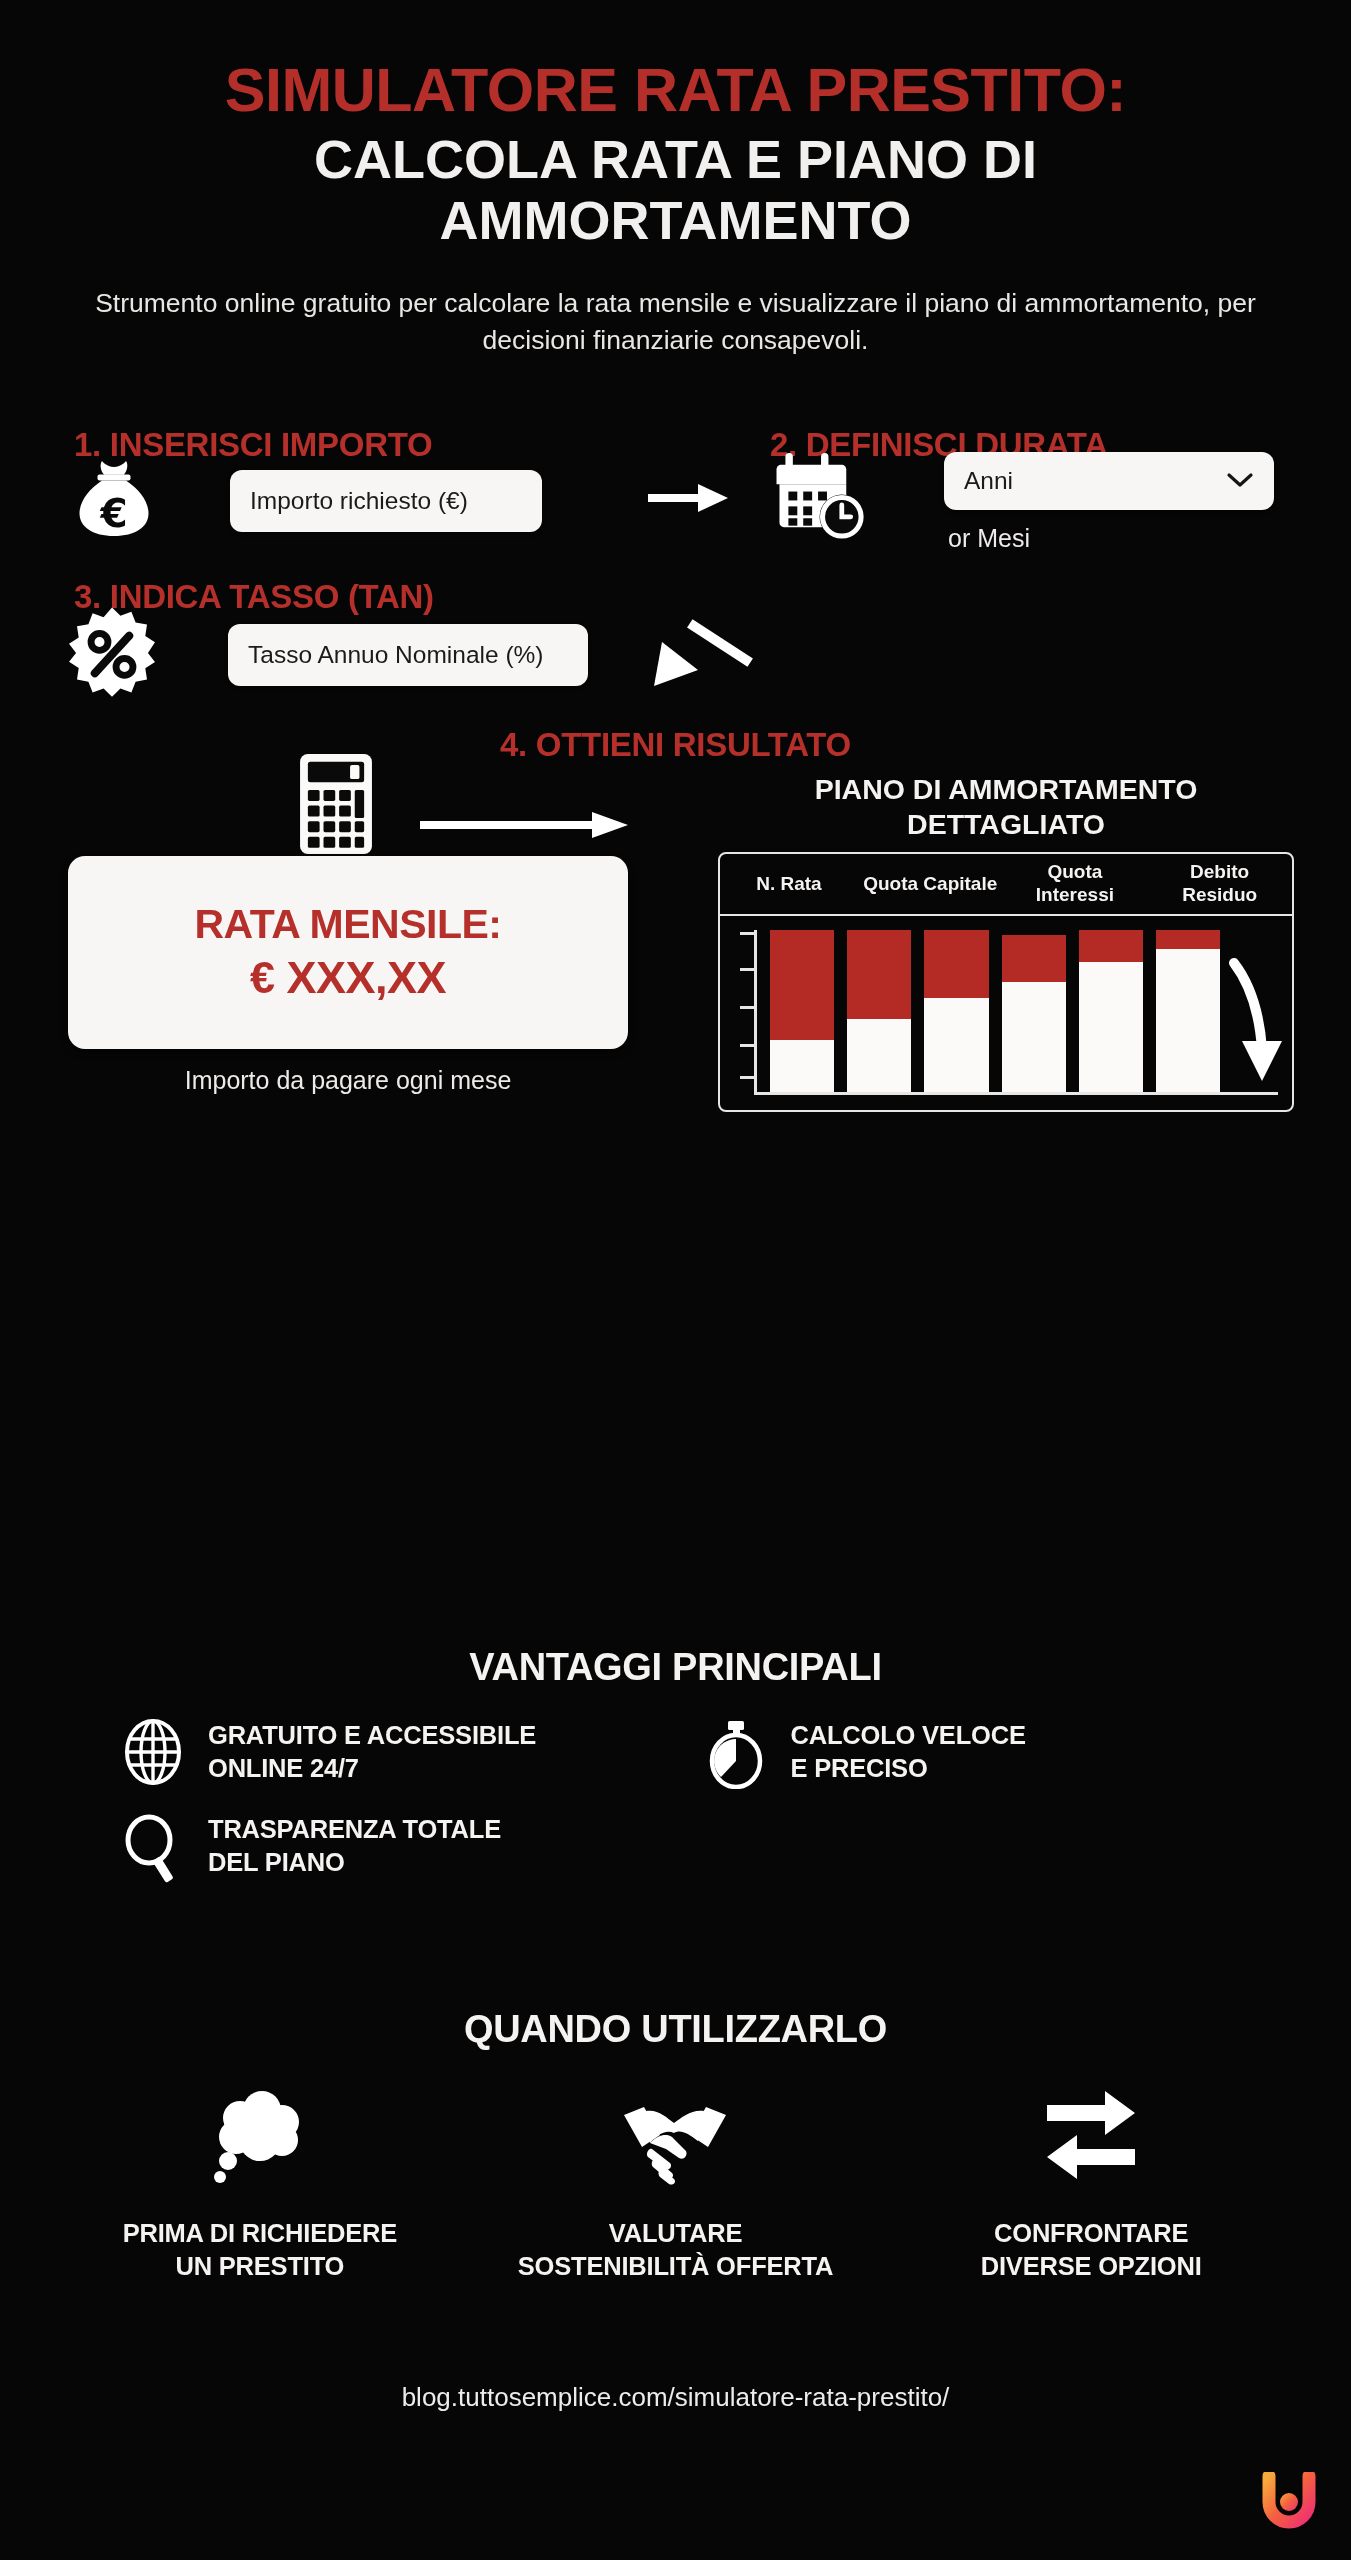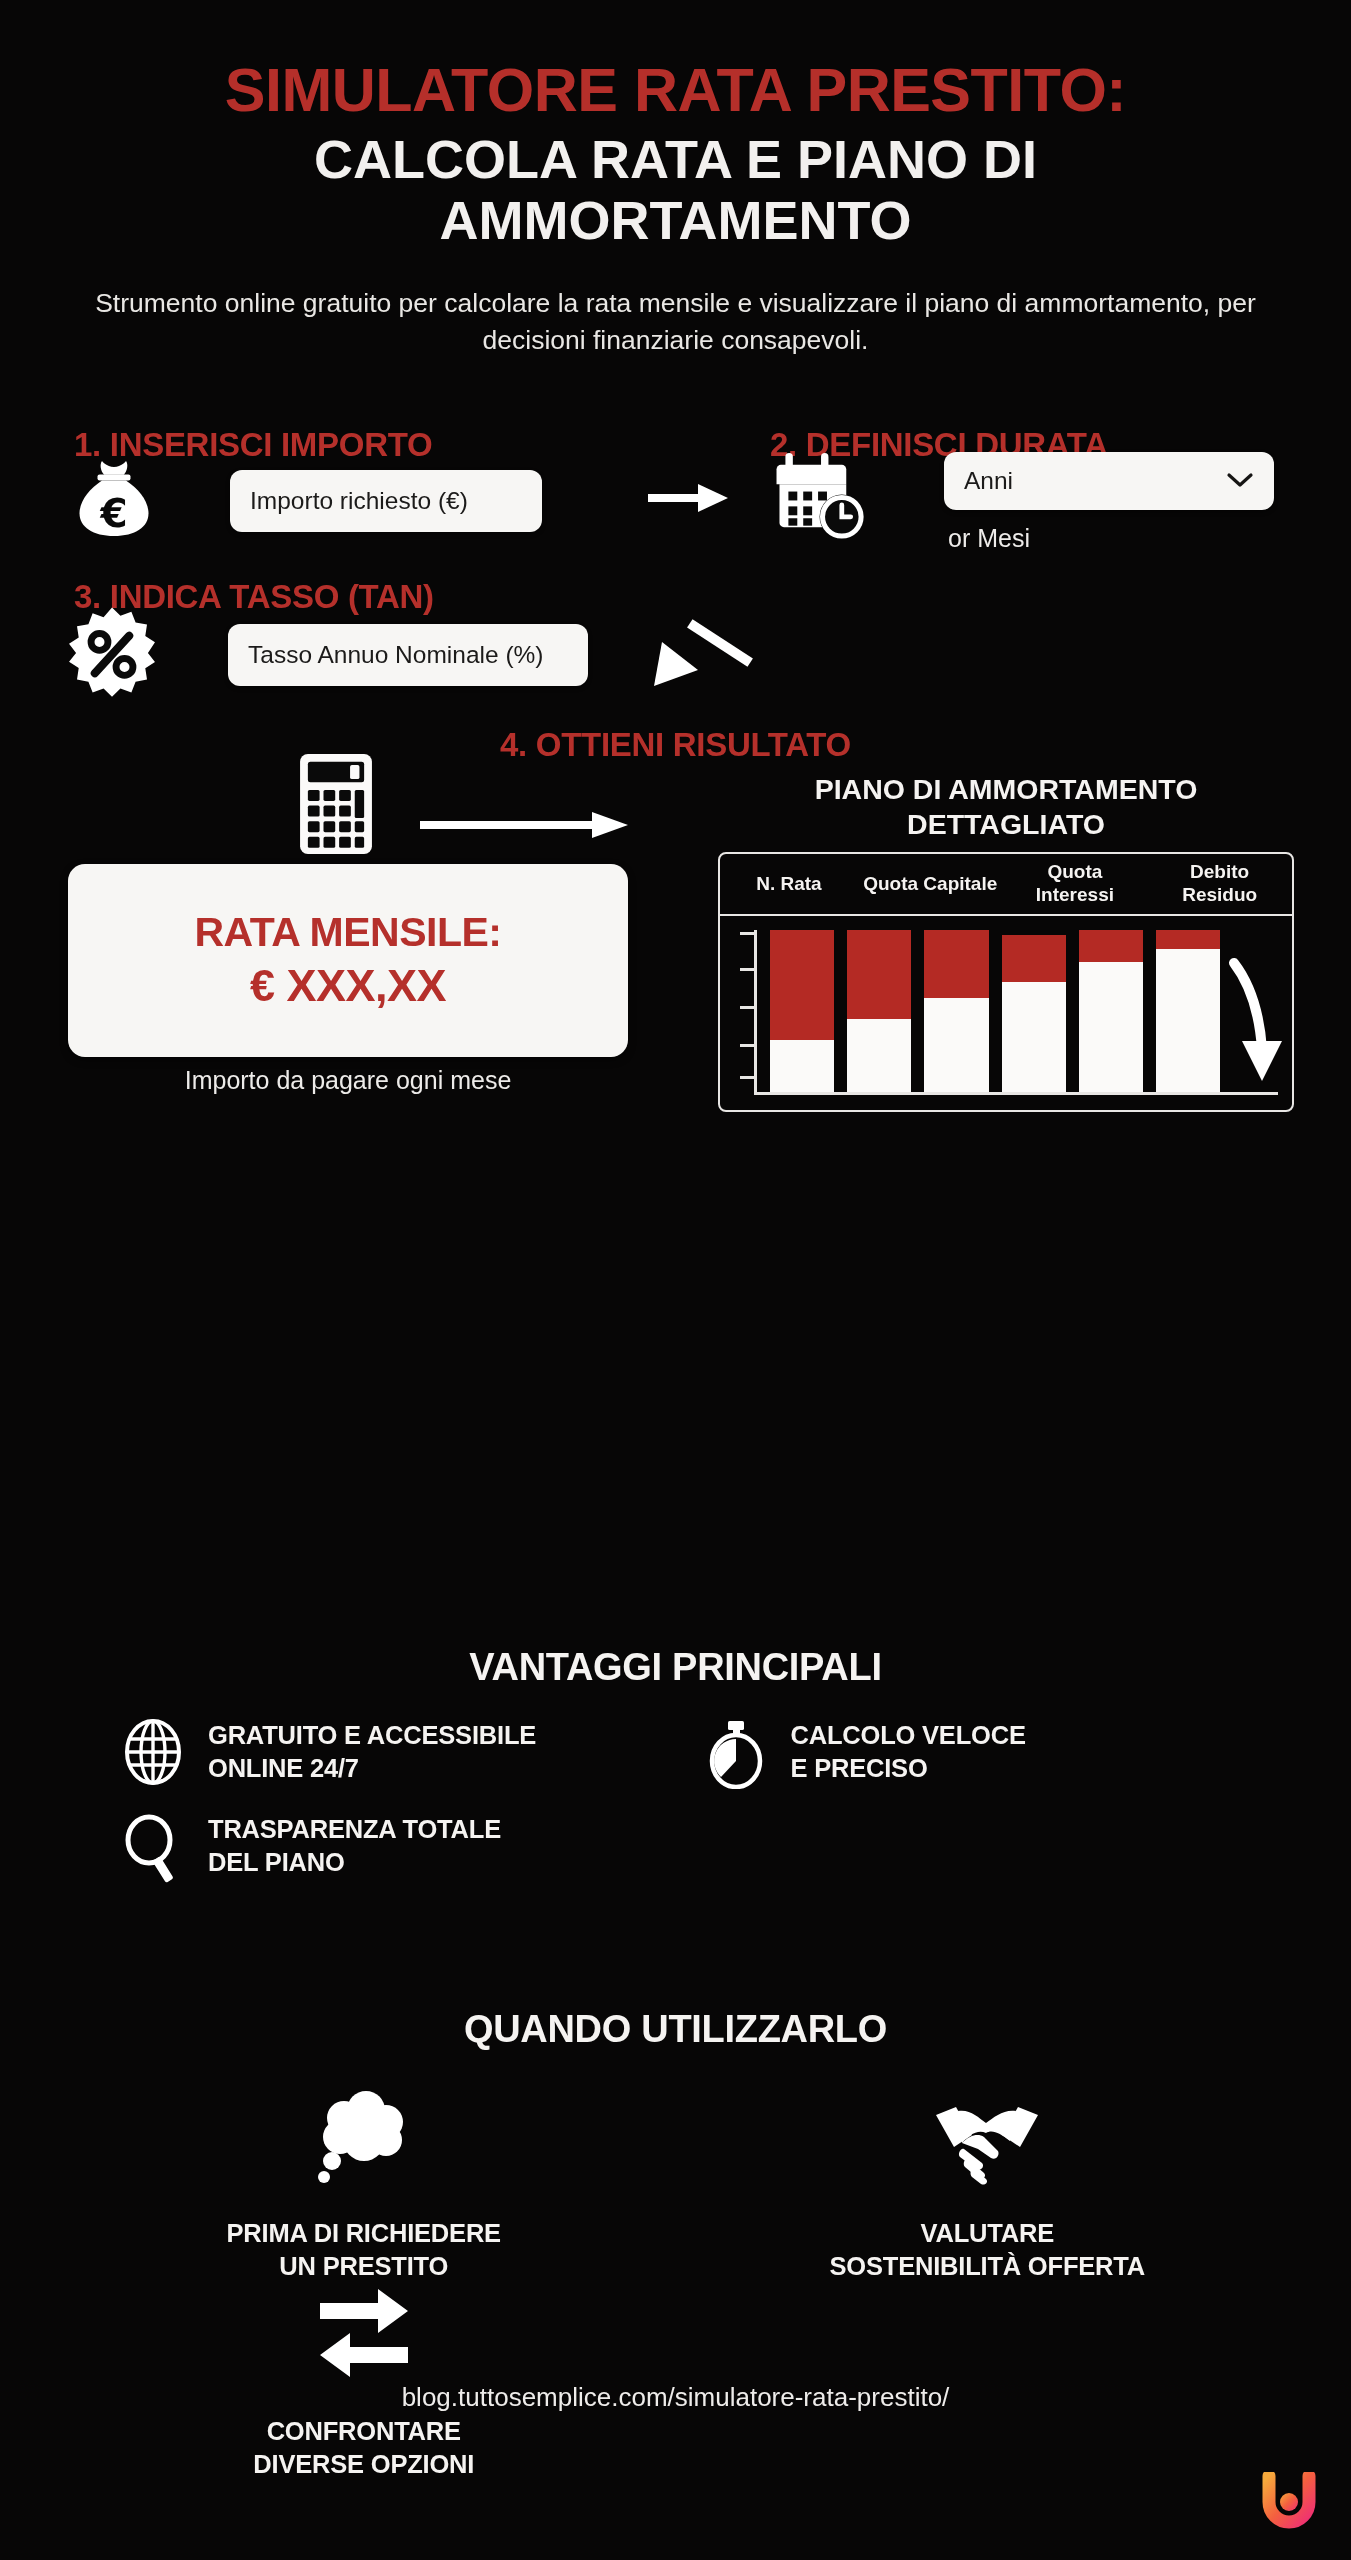--- a/index.html
+++ b/index.html
@@ -66,21 +66,20 @@
   
   .result-row { position:relative; height:0; }
   #calc-icon  { position:absolute; left:300px; top:-160px; }
   #arrow-3    { position:absolute; left:420px; top:-105px; }
   .result-card {
     position:absolute; left:68px; top:-58px; width:560px; height:193px;
     background:#f7f6f4; border-radius:17px;
     display:flex; flex-direction:column; align-items:center;
     justify-content:center; gap:4px;
     box-shadow:0 3px 7px rgba(0,0,0,.5);
-    margin-top:8px;
   }
   .result-label { font-size:41px; font-weight:bold; color:#b5302b; letter-spacing:-0.5px; }
   .result-value { font-size:45px; font-weight:bold; color:#b5302b; letter-spacing:-0.5px; }
   .result-caption {
     position:absolute; left:68px; top:152px; width:560px;
     text-align:center; font-size:25px; color:#edebe9;
   }
 
   
   .amort-title {
@@ -134,21 +133,21 @@
   }
   .benefit { display:flex; align-items:center; gap:22px; }
   .benefit .b-ico { flex:0 0 auto; width:66px; height:66px; color:#fff; }
   .benefit .b-txt {
     font-size:25.5px; font-weight:bold; color:#f5f3f1;
     line-height:1.3; text-transform:uppercase; letter-spacing:-0.2px;
   }
 
   
   .usecases {
-    display:grid; grid-template-columns:repeat(2,1fr);
+    display:grid; grid-template-columns:repeat(3,1fr);
     padding:34px 56px 0 56px; column-gap:8px;
   }
   .usecase { display:flex; flex-direction:column; align-items:center; }
   .usecase .u-ico { height:108px; display:flex; align-items:center; color:#fff; }
   .usecase .u-txt {
     margin-top:24px; text-align:center; font-size:25.5px; font-weight:bold;
     color:#f5f3f1; line-height:1.3; text-transform:uppercase; letter-spacing:-0.2px;
   }
 
   

